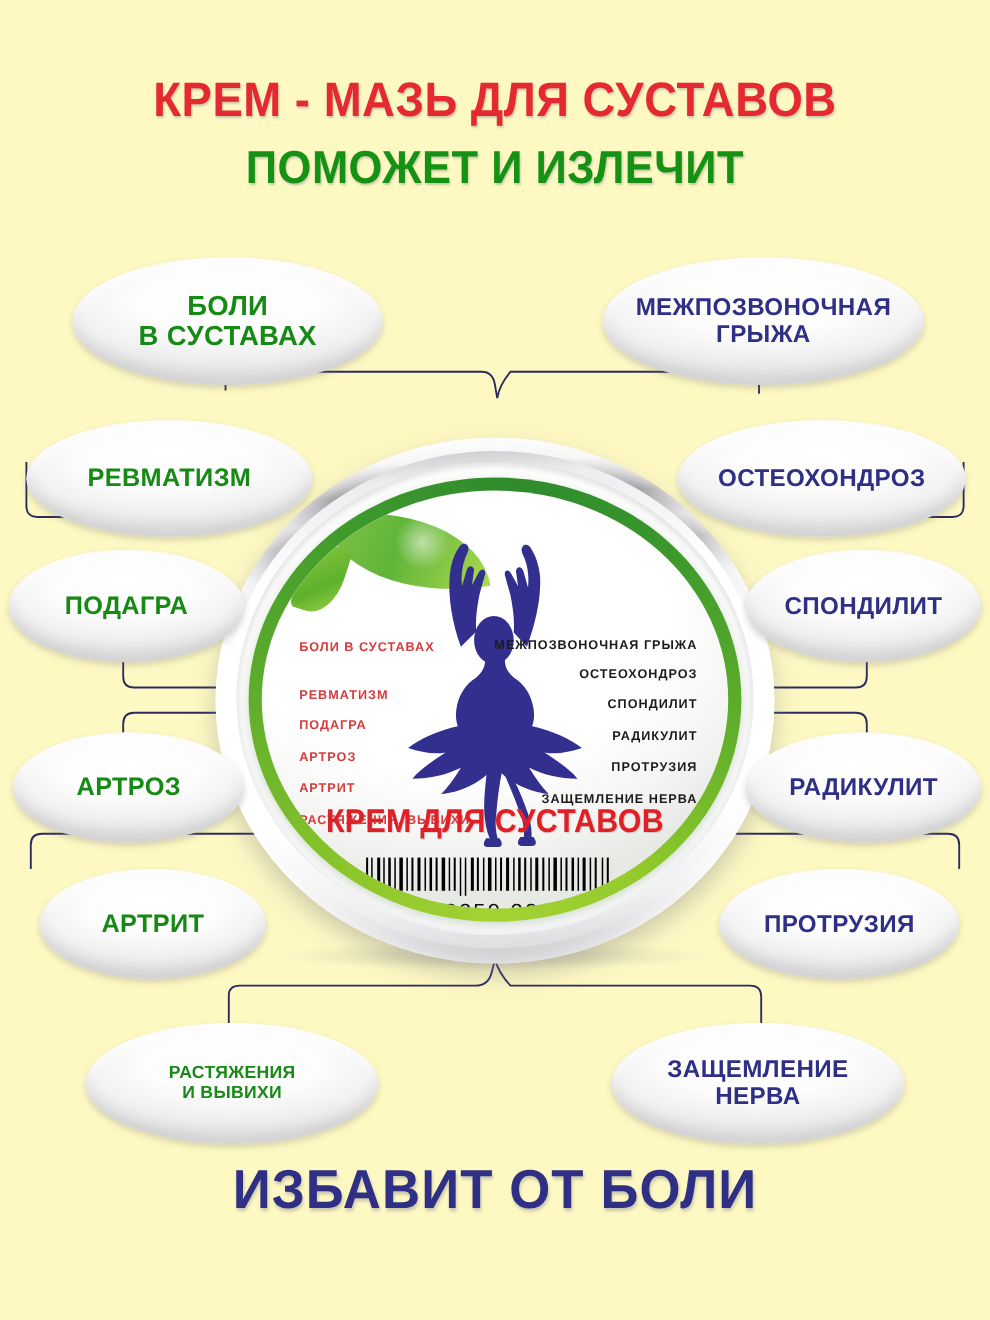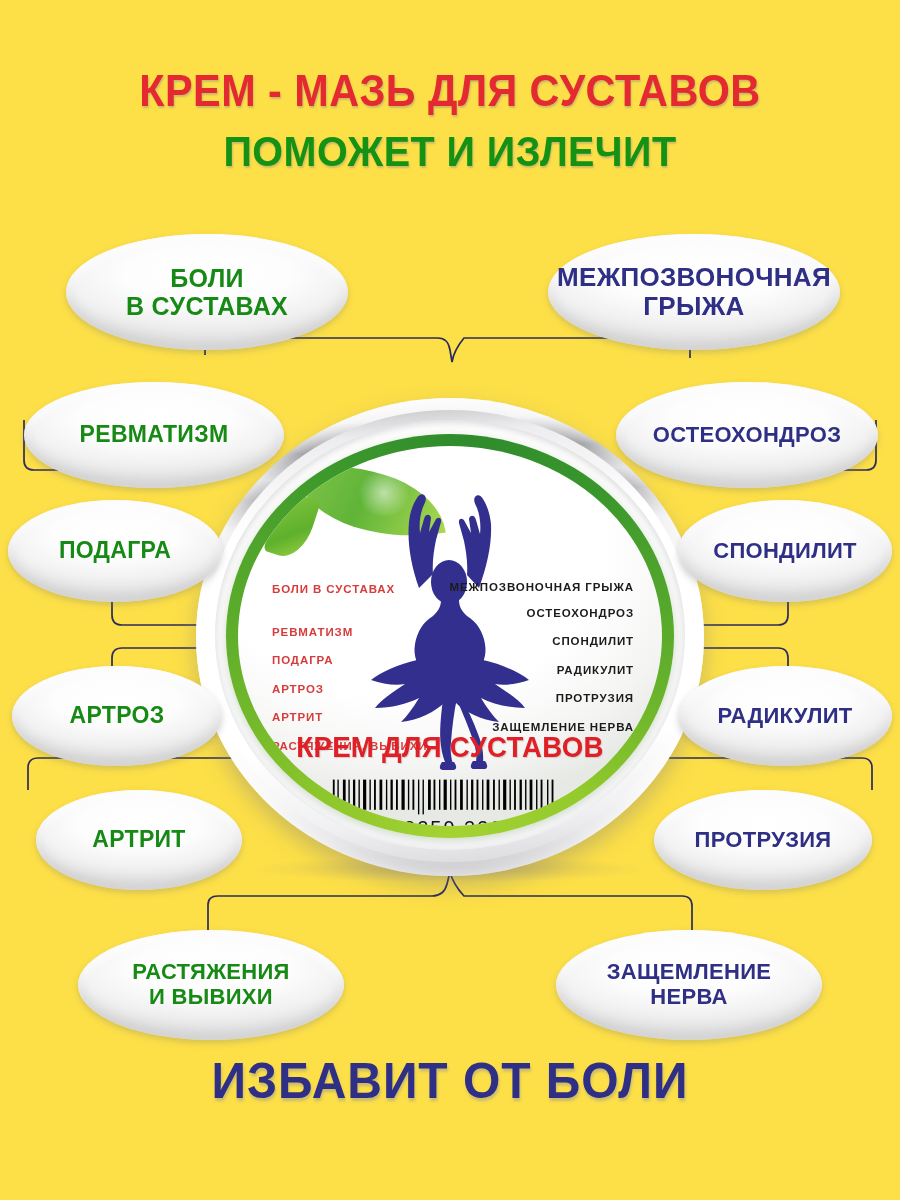--- a/index.html
+++ b/index.html
@@ -3,21 +3,21 @@
 <meta charset="utf-8">
 <style>
   html,body{margin:0;padding:0;}
   body{
     width:900px;height:1200px;
     background:#ffffff;
     font-family:"Liberation Sans","DejaVu Sans",sans-serif;
     overflow:hidden;
     position:relative;
   }
-  #poster{position:relative;width:900px;height:1200px;background:#fde047;overflow:hidden;}
+  #poster{position:relative;width:900px;height:1200px;background:#fef9c3;overflow:hidden;}
 
   
   .headline{
     position:absolute;left:0;width:900px;text-align:center;
     font-weight:700;letter-spacing:.5px;white-space:nowrap;
     font-family:"Liberation Sans","DejaVu Sans",sans-serif;
   }
   #h-line1{
     top:66px;font-size:44px;color:#e42a30;
     transform:scaleX(.94);
@@ -306,21 +306,21 @@
         <div id="barcode-num">2  043259  220513</div>
       </div>
 
     </div>
   </div>
 
   <div class="bubble b-green" style="left:66px;top:234px;width:282px;height:116px;">
     <span style="font-size:25px;"><em style="font-style:normal">БОЛИ</em><br><em style="font-style:normal">В СУСТАВАХ</em></span>
   </div>
   <div class="bubble b-navy" style="left:548px;top:234px;width:292px;height:116px;">
-    <span style="font-size:26px;"><em style="font-style:normal">МЕЖПОЗВОНОЧНАЯ</em><br><em style="font-style:normal">ГРЫЖА</em></span>
+    <span style="font-size:22px;"><em style="font-style:normal">МЕЖПОЗВОНОЧНАЯ</em><br><em style="font-style:normal">ГРЫЖА</em></span>
   </div>
 
   <div class="bubble b-green" style="left:24px;top:382px;width:260px;height:106px;">
     <span style="font-size:23px;">РЕВМАТИЗМ</span>
   </div>
   <div class="bubble b-navy" style="left:616px;top:382px;width:262px;height:106px;">
     <span style="font-size:22px;">ОСТЕОХОНДРОЗ</span>
   </div>
 
   <div class="bubble b-green" style="left:8px;top:500px;width:214px;height:102px;">
@@ -338,21 +338,21 @@
   </div>
 
   <div class="bubble b-green" style="left:36px;top:790px;width:206px;height:100px;">
     <span style="font-size:23px;">АРТРИТ</span>
   </div>
   <div class="bubble b-navy" style="left:654px;top:790px;width:218px;height:100px;">
     <span style="font-size:22px;">ПРОТРУЗИЯ</span>
   </div>
 
   <div class="bubble b-green" style="left:78px;top:930px;width:266px;height:110px;">
-    <span style="font-size:22px;"><em style="font-style:normal">РАСТЯЖЕНИЯ</em><br><em style="font-style:normal">И ВЫВИХИ</em></span>
+    <span style="font-size:16px;"><em style="font-style:normal">РАСТЯЖЕНИЯ</em><br><em style="font-style:normal">И ВЫВИХИ</em></span>
   </div>
   <div class="bubble b-navy" style="left:556px;top:930px;width:266px;height:110px;justify-content:center;">
     <span style="font-size:22px;"><em style="font-style:normal">ЗАЩЕМЛЕНИЕ</em><br><em style="font-style:normal">НЕРВА</em></span>
   </div>
 
   <div id="footline">ИЗБАВИТ ОТ БОЛИ</div>
 
 </div>
 
 </body></html>

